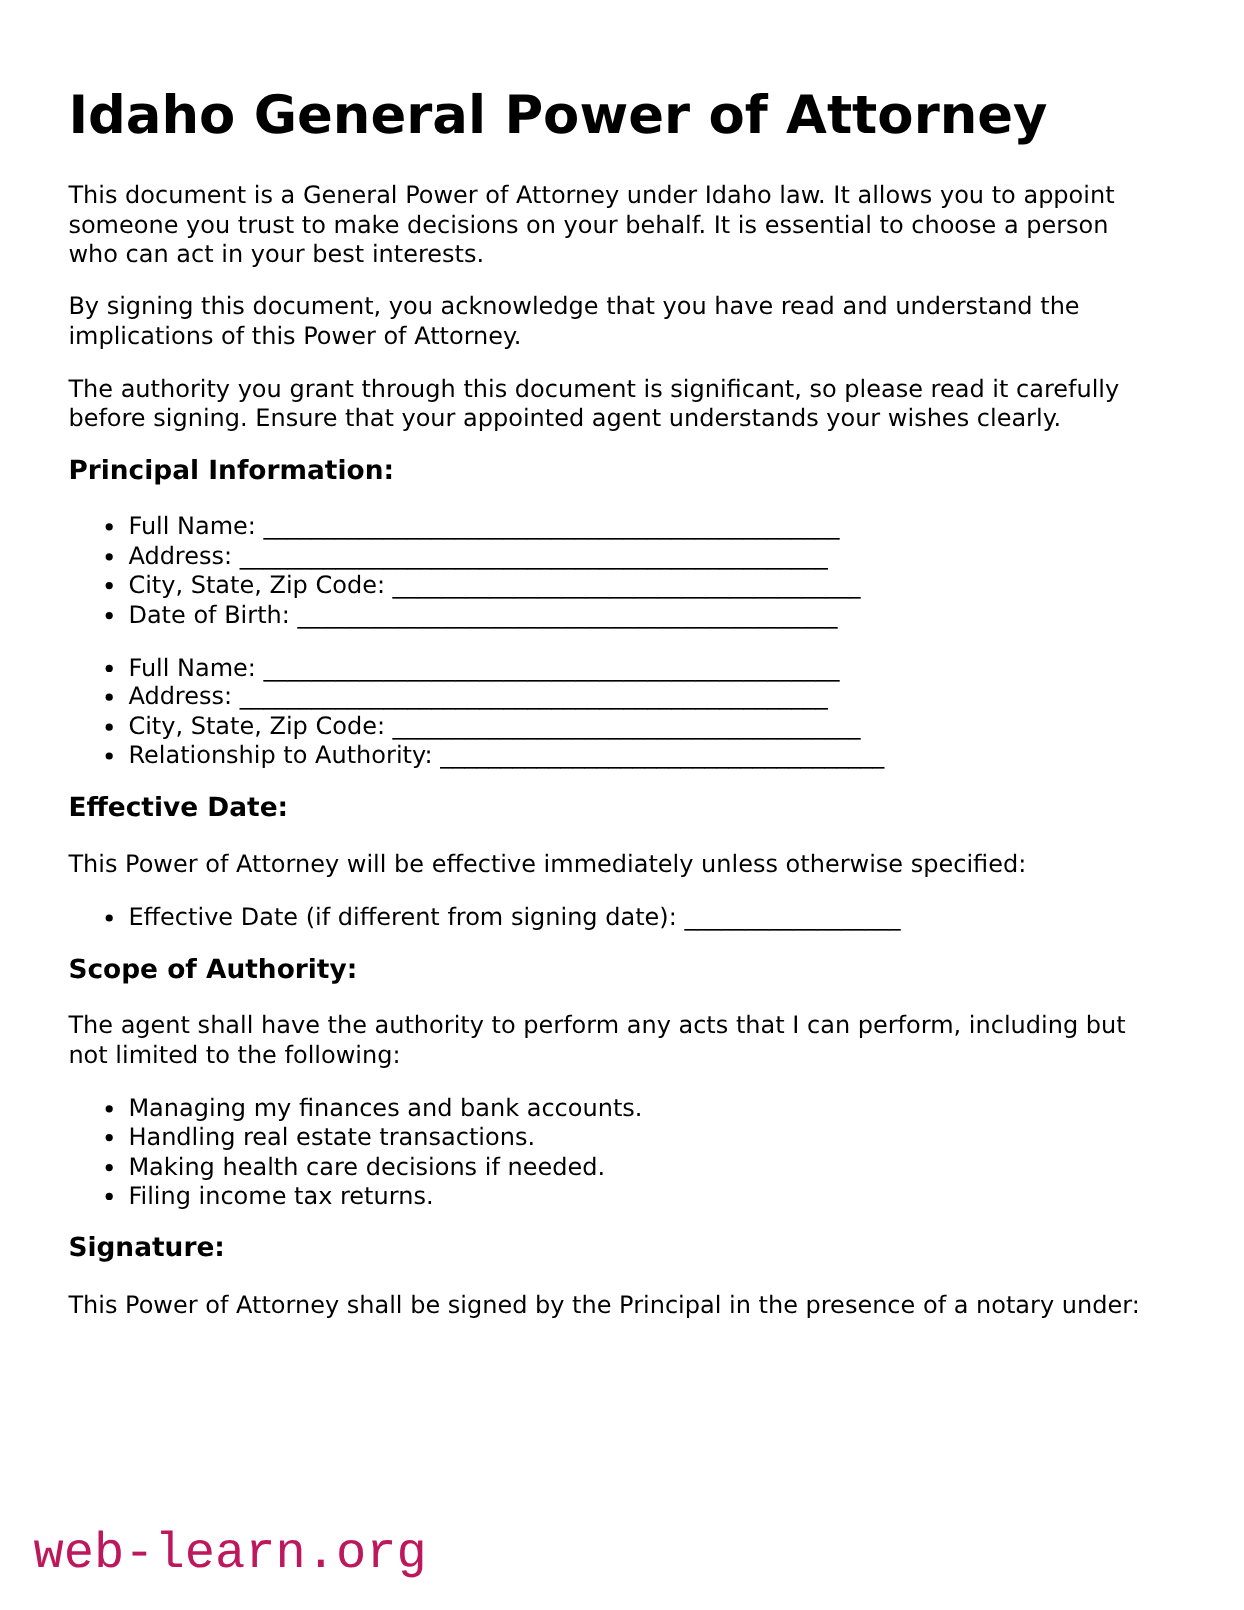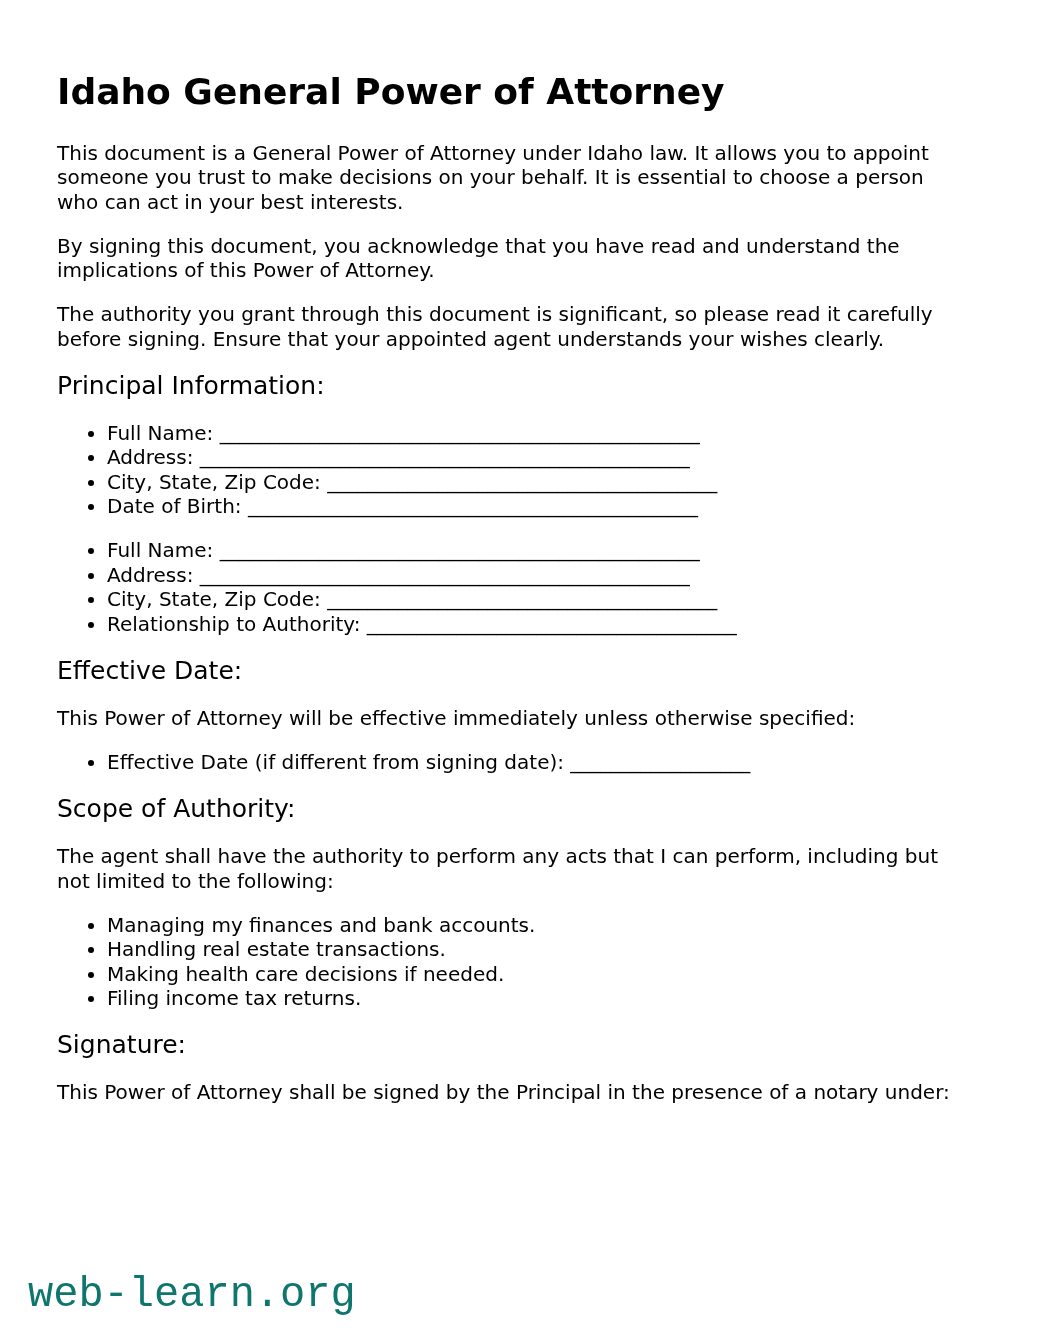--- a/index.html
+++ b/index.html
@@ -12,48 +12,48 @@
     font-size: 20px;
     line-height: 1.225;
     color: #000000;
     overflow: hidden;
   }
   .content {
     padding: 71px 0 0 57px;
     width: 895px;
   }
   h1.doc-title {
-    font-size: 36px;
+    font-size: 44px;
     font-weight: bold;
     margin: 0 0 28px 0;
     line-height: 1.16;
     white-space: nowrap;
   }
   p.para {
     margin: 0 0 19.5px 0;
   }
   h2.section-heading {
-    font-size: 25px;
-    font-weight: normal;
+    font-size: 22px;
+    font-weight: bold;
     margin: 0 0 19.5px 0;
   }
   ul.blank-list {
     margin: 0 0 19.5px 0;
     padding: 0 0 0 50px;
     list-style-type: disc;
   }
   ul.blank-list li { margin: 0; }
   .nowrap { white-space: nowrap; }
   .watermark {
     position: absolute;
     left: 28px;
     top: 1270px;
     font-family: "Liberation Mono", "DejaVu Sans Mono", monospace;
     font-size: 42px;
-    color: #0f766e;
+    color: #be185d;
     white-space: nowrap;
   }
 </style>
 </head>
 <body>
 
 <div class="content">
 
   <h1 class="doc-title">Idaho General Power of Attorney</h1>
 

